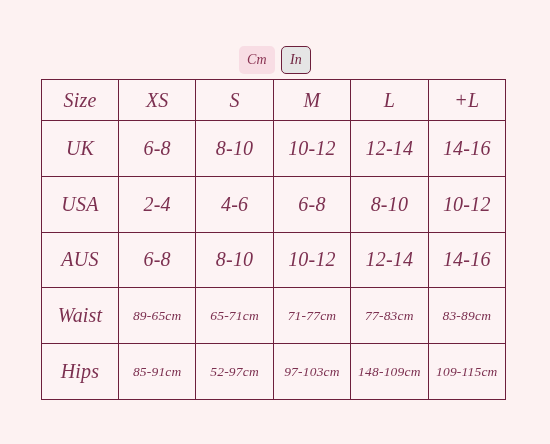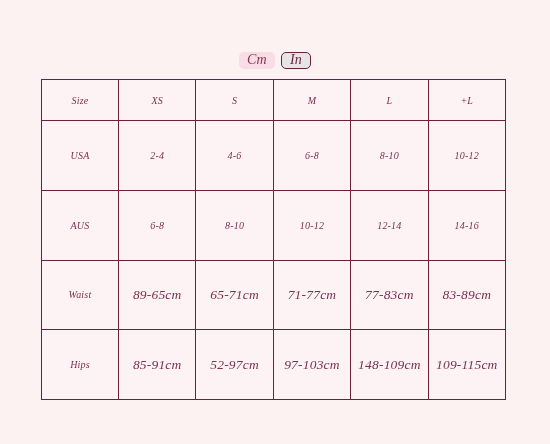--- a/index.html
+++ b/index.html
@@ -23,21 +23,21 @@
     top: 46px;
     width: 550px;
     height: 28px;
     display: flex;
     justify-content: center;
     align-items: center;
     gap: 6px;
   }
   .unit-btn {
     min-width: 30px;
-    height: 17px;
+    height: 28px;
     padding: 0 7px;
     box-sizing: border-box;
     display: flex;
     align-items: center;
     justify-content: center;
     border-radius: 5px;
     font-style: italic;
     font-size: 14px;
     letter-spacing: 0.2px;
     color: #8a3352;
@@ -76,21 +76,21 @@
   table.size-table col.c-label { width: 77px; }
   table.size-table col.c-size  { width: 77.4px; }
 
   table.size-table th,
   table.size-table td {
     border: 1px solid #6d1f3c;
     text-align: center;
     vertical-align: middle;
     font-style: italic;
     font-weight: normal;
-    font-size: 10px;
+    font-size: 20px;
     color: #7c3050;
     letter-spacing: 0.2px;
     background: #fdf3f4;
     padding: 0;
     height: 40px;
   }
   table.size-table thead th {
     color: #7c3050;
   }
   table.size-table tbody th.row-label {
@@ -124,20 +124,28 @@
           <th>Size</th>
           <th>XS</th>
           <th>S</th>
           <th>M</th>
           <th>L</th>
           <th>+L</th>
         </tr>
     </thead>
     <tbody id="table-body">
         <tr>
+          <th class="row-label">UK</th>
+          <td>6-8</td>
+          <td>8-10</td>
+          <td>10-12</td>
+          <td>12-14</td>
+          <td>14-16</td>
+        </tr>
+        <tr>
           <th class="row-label">USA</th>
           <td>2-4</td>
           <td>4-6</td>
           <td>6-8</td>
           <td>8-10</td>
           <td>10-12</td>
         </tr>
         <tr>
           <th class="row-label">AUS</th>
           <td>6-8</td>

